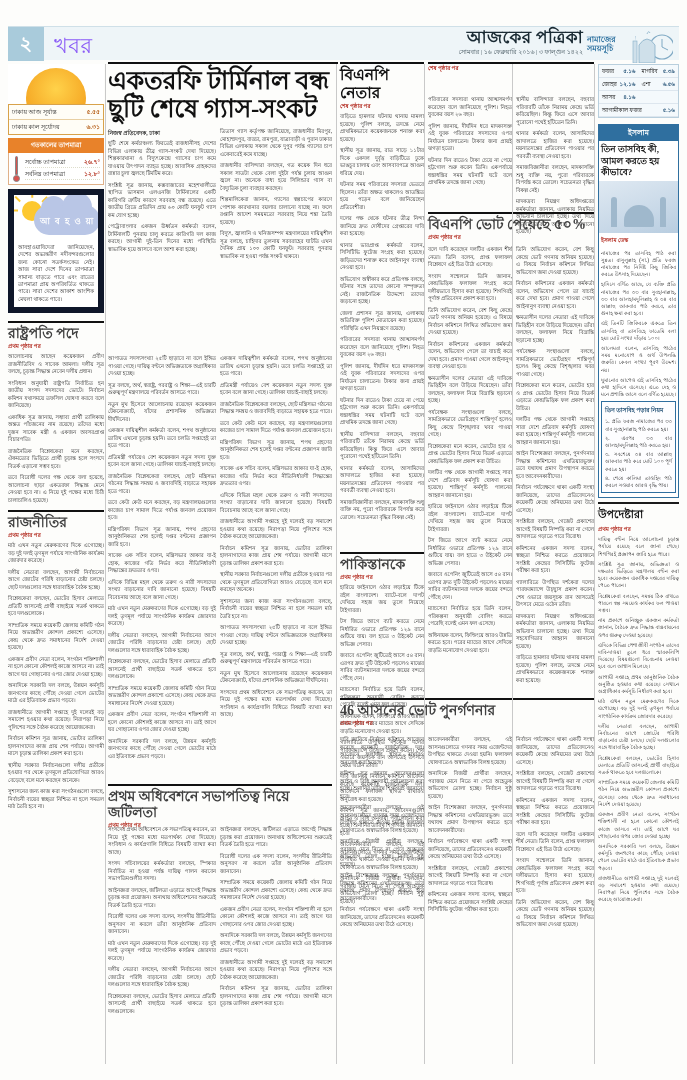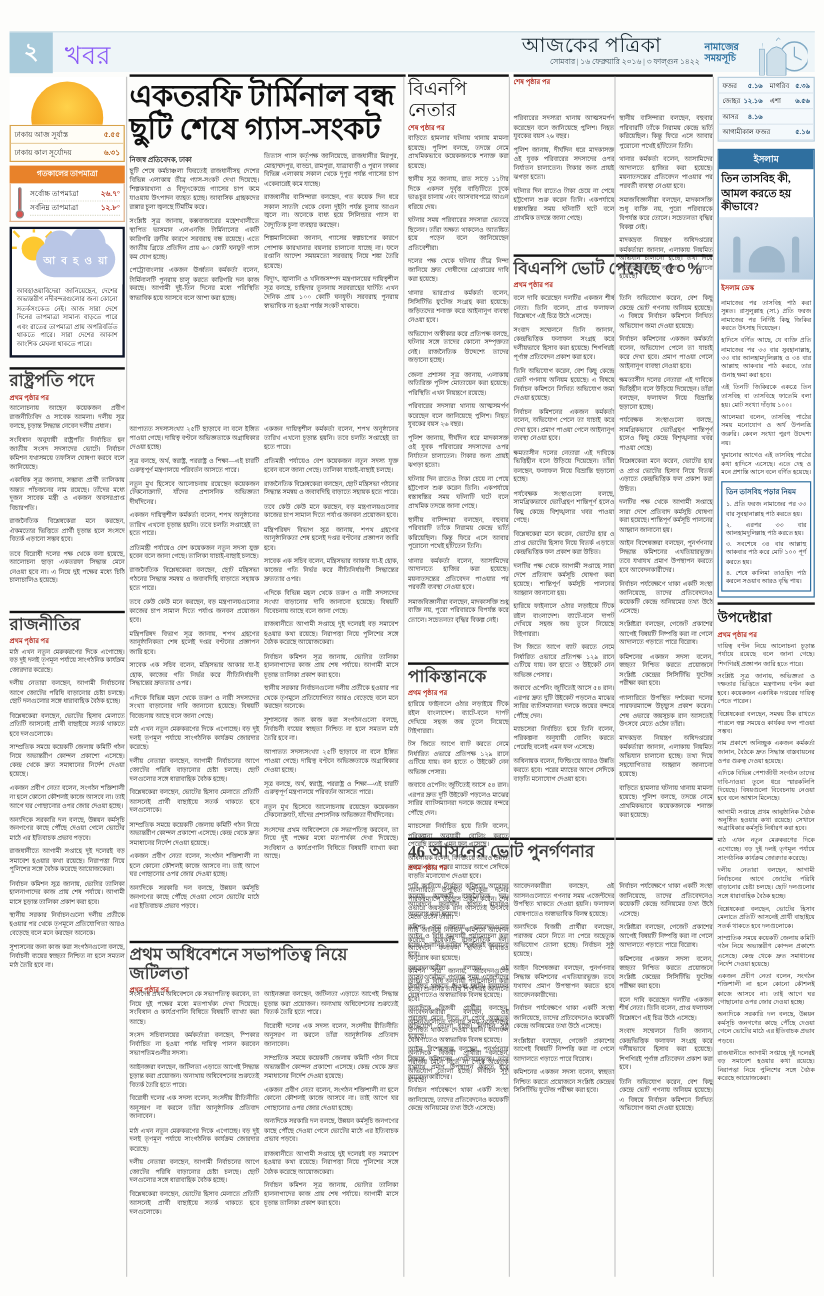--- a/index.html
+++ b/index.html
@@ -44,25 +44,24 @@
     letter-spacing: .5px;
   }
   .paper-brand {
     position: absolute;
     right: 96px; top: 1px;
     text-align: right;
     width: 180px;
   }
   .paper-brand .brand-title {
     font-size: 17px;
-    font-weight: normal;
+    font-weight: bold;
     color: #1b2b34;
     letter-spacing: .4px;
     line-height: 19px;
-    text-align: center;
   }
   .paper-brand .brand-date {
     font-size: 6.3px;
     color: #3c4e57;
     line-height: 10px;
     white-space: nowrap;
   }
   .namaz-logo {
     position: absolute;
     right: 2px; top: -2px;
@@ -150,21 +149,21 @@
   .temp-row {
     display: flex; justify-content: space-between;
     font-size: 6.2px; color: #222;
     line-height: 11px;
     border-bottom: 1px dotted #ddc;
   }
   .temp-row .v { color: #b3301f; font-weight: bold; }
 
   .wx-card {
     margin-top: 4px;
-    border: 2px solid #0f172a;
+    border: 6px solid #0f172a;
     background: #fff;
   }
   .wx-art {
     position: relative; height: 46px; overflow: hidden;
     background: #fff;
   }
   .wx-sun {
     position: absolute; left: 8px; top: 6px;
     width: 20px; height: 20px; border-radius: 50%;
     background: #fdc830;
@@ -217,21 +216,21 @@
   }
   .body-col p { margin: 0 0 4px 0; }
 
   .hl-xl {
     font-size: 25px; line-height: 28px;
     font-weight: bold; color: #111;
     letter-spacing: -0.2px;
   }
   .hl-l {
     font-size: 15.5px; line-height: 18px;
-    font-weight: normal; color: #111;
+    font-weight: bold; color: #111;
   }
   .hl-m {
     font-size: 14px; line-height: 16px;
     font-weight: bold; color: #404040;
   }
 
   
   .lead-wrap {
     position: absolute; left: 108px; top: 62px; width: 230px;
   }
@@ -398,21 +397,21 @@
       <div class="kicker">প্রথম পৃষ্ঠার পর</div>
       <div class="body-col">
         <p>আলোচনায় আছেন কয়েকজন প্রবীণ রাজনীতিবিদ ও সাবেক আমলা। দলীয় সূত্র বলছে, চূড়ান্ত সিদ্ধান্ত নেবেন দলীয় প্রধান।</p>
         <p>সংবিধান অনুযায়ী রাষ্ট্রপতি নির্বাচিত হন জাতীয় সংসদ সদস্যদের ভোটে। নির্বাচন কমিশন যথাসময়ে তফসিল ঘোষণা করবে বলে জানিয়েছে।</p>
         <p>একাধিক সূত্র জানায়, সম্ভাব্য প্রার্থী তালিকায় অন্তত পাঁচজনের নাম রয়েছে। তাঁদের মধ্যে দুজন সাবেক মন্ত্রী ও একজন অবসরপ্রাপ্ত বিচারপতি।</p>
         <p>রাজনৈতিক বিশ্লেষকেরা মনে করছেন, ঐকমত্যের ভিত্তিতে প্রার্থী চূড়ান্ত হলে সংসদে বিতর্ক এড়ানো সম্ভব হবে।</p>
         <p>তবে বিরোধী দলের পক্ষ থেকে বলা হয়েছে, আলোচনা ছাড়া একতরফা সিদ্ধান্ত মেনে নেওয়া হবে না। এ নিয়ে দুই পক্ষের মধ্যে চিঠি চালাচালিও হয়েছে।</p>
       </div>
     </div>
 
-    <div style="margin-top:20px;">
+    <div style="margin-top:6px;">
       <div class="headline-rule"></div>
       <div class="hl-m">রাজনীতির</div>
       <div class="kicker">প্রথম পৃষ্ঠার পর</div>
       <div class="body-col">
         <p>মাঠ এখন নতুন মেরুকরণের দিকে এগোচ্ছে। বড় দুই দলই তৃণমূল পর্যায়ে সাংগঠনিক কার্যক্রম জোরদার করেছে।</p>
         <p>দলীয় নেতারা বলছেন, আগামী নির্বাচনের আগে জোটের পরিধি বাড়ানোর চেষ্টা চলছে। ছোট দলগুলোর সঙ্গে ধারাবাহিক বৈঠক হচ্ছে।</p>
         <p>বিশ্লেষকেরা বলছেন, ভোটের হিসাব মেলাতে প্রতিটি আসনেই প্রার্থী বাছাইয়ে সতর্ক থাকতে হবে দলগুলোকে।</p>
         <p>সাম্প্রতিক সময়ে কয়েকটি জেলায় কমিটি গঠন নিয়ে অভ্যন্তরীণ কোন্দল প্রকাশ্যে এসেছে। কেন্দ্র থেকে দ্রুত সমাধানের নির্দেশ দেওয়া হয়েছে।</p>
         <p>একজন প্রবীণ নেতা বলেন, সংগঠন শক্তিশালী না হলে কোনো কৌশলই কাজে আসবে না। তাই আগে ঘর গোছানোর ওপর জোর দেওয়া হচ্ছে।</p>
         <p>অন্যদিকে সরকারি দল বলছে, উন্নয়ন কর্মসূচি জনগণের কাছে পৌঁছে দেওয়া গেলে ভোটের মাঠে এর ইতিবাচক প্রভাব পড়বে।</p>

